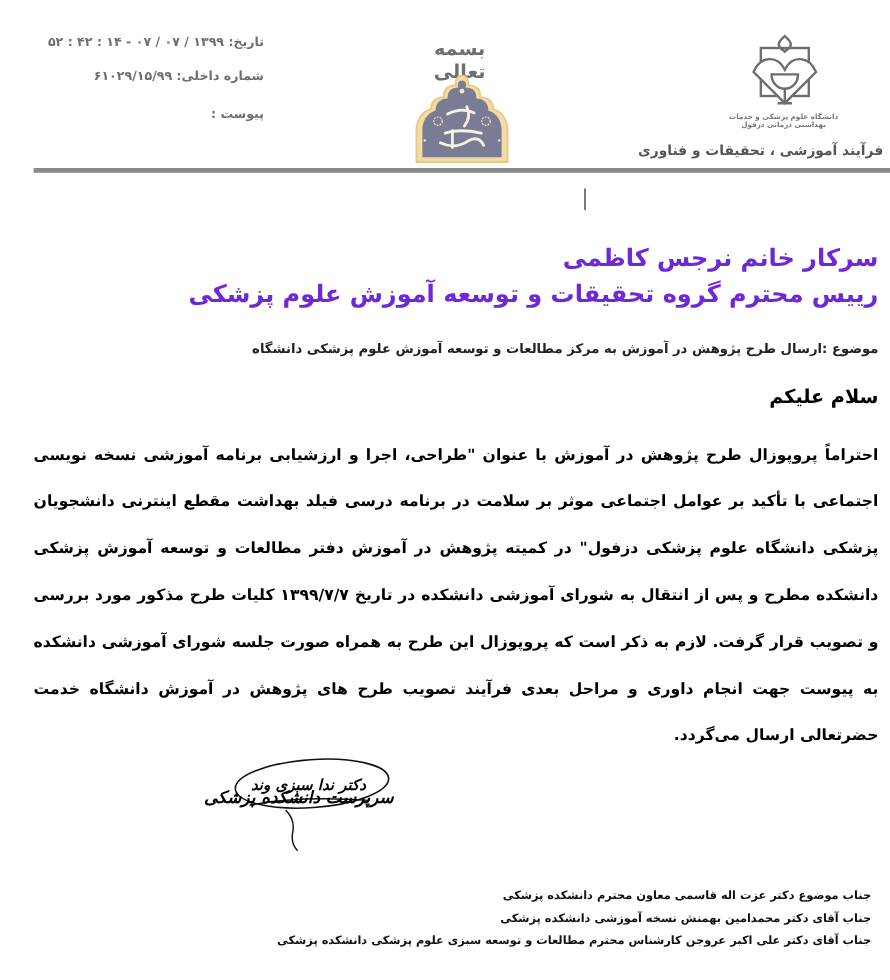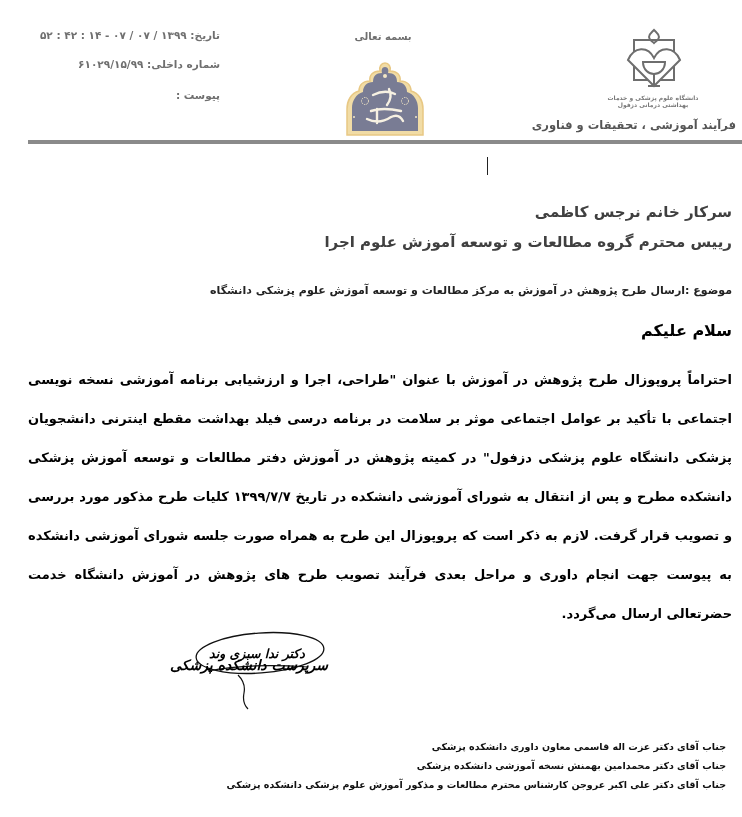--- a/index.html
+++ b/index.html
@@ -8,34 +8,34 @@
   .abs { position:absolute;font-weight:bold; }
   .rtl { direction:rtl; unicode-bidi:embed; }
 
   
   .meta { font-size:10.5px; color:#6f6f6f; text-align:right; white-space:nowrap; }
   #meta-date { right:522px; top:29px; }
   #meta-number { right:522px; top:58px; }
   #meta-attach { right:522px; top:89px; }
 
   
-  #besmeh { left:348px; top:31px; width:70px; text-align:center; font-size:10px; color:#6f6f6f; }
+  #besmeh { left:348px; top:31px; width:70px; text-align:center; font-size:16px; color:#6f6f6f; }
   #emblem { left:343px; top:61px; width:84px; height:80px; }
 
   
   #uni-logo { left:626px; top:28px; width:56px; height:60px; }
   #uni-small { left:596px; top:94px; width:114px; text-align:center; font-size:6px; color:#777; }
   #dept-name { right:6px; top:118px; font-size:11.5px; color:#555; }
 
   #header-rule { left:28px; top:140px; width:714px; height:4px; background:#8a8a8a; }
 
   #cursor-mark { left:487px; top:157px; width:1px; height:18px; background:#222; }
 
   
-  .bold-head { font-family:"DejaVu Sans", sans-serif; font-weight:bold; font-size:15px; color:#404040; white-space:nowrap; }
+  .bold-head { font-family:"DejaVu Sans", sans-serif; font-weight:bold; font-size:20px; color:#6d28d9; white-space:nowrap; }
   #addr-name { right:10px; top:203px; }
   #addr-title { right:10px; top:233px; }
 
   #subject { right:10px; top:284px; font-size:11px; color:#222; white-space:nowrap; }
   #greeting { right:10px; top:321px; font-size:16px; font-weight:bold; white-space:nowrap; }
 
   #body { left:28px; width:704px; top:360px; font-size:13px; line-height:39px; text-align:justify; text-align-last:right; color:#000; }
 
   
   #signature { left:188px; top:623px; width:150px; height:90px; }
@@ -81,31 +81,31 @@
     </g>
   </svg>
 </div>
 <div id="uni-small" class="abs rtl">دانشگاه علوم پزشکی و خدمات بهداشتی درمانی دزفول</div>
 <div id="dept-name" class="abs rtl">فرآیند آموزشی ، تحقیقات و فناوری</div>
 
 <div id="header-rule" class="abs"></div>
 <div id="cursor-mark" class="abs"></div>
 
 <div id="addr-name" class="abs bold-head rtl">سرکار خانم نرجس کاظمی</div>
-<div id="addr-title" class="abs bold-head rtl">رییس محترم گروه مطالعات و توسعه آموزش علوم اجرا</div>
+<div id="addr-title" class="abs bold-head rtl">رییس محترم گروه تحقیقات و توسعه آموزش علوم پزشکی</div>
 
 <div id="subject" class="abs rtl">موضوع :ارسال طرح پژوهش در آموزش به مرکز مطالعات و توسعه آموزش علوم پزشکی دانشگاه</div>
 <div id="greeting" class="abs rtl">سلام علیکم</div>
 
 <div id="body" class="abs rtl">احتراماً پروپوزال طرح پژوهش در آموزش با عنوان "طراحی، اجرا و ارزشیابی برنامه آموزشی نسخه نویسی اجتماعی با تأکید بر عوامل اجتماعی موثر بر سلامت در برنامه درسی فیلد بهداشت مقطع اینترنی دانشجویان پزشکی دانشگاه علوم پزشکی دزفول" در کمیته پژوهش در آموزش دفتر مطالعات و توسعه آموزش پزشکی دانشکده مطرح و پس از انتقال به شورای آموزشی دانشکده در تاریخ ۱۳۹۹/۷/۷ کلیات طرح مذکور مورد بررسی و تصویب قرار گرفت. لازم به ذکر است که پروپوزال این طرح به همراه صورت جلسه شورای آموزشی دانشکده به پیوست جهت انجام داوری و مراحل بعدی فرآیند تصویب طرح های پژوهش در آموزش دانشگاه خدمت حضرتعالی ارسال می‌گردد.</div>
 
 <div id="signature" class="abs">
   <svg width="150" height="90" viewBox="0 0 150 90">
     <ellipse cx="72" cy="30" rx="64" ry="20" fill="none" stroke="#111" stroke-width="1.3" transform="rotate(-4 72 30)"></ellipse>
     <path d="M20 48 Q60 40 120 44 M50 52 Q58 60 56 70 Q54 80 60 86" fill="none" stroke="#111" stroke-width="1.2"></path>
   </svg>
 </div>
 <div id="sig-name" class="abs rtl">دکتر ندا سبزی وند</div>
 <div id="sig-role" class="abs rtl">سرپرست دانشکده پزشکی</div>
 
-<div id="cc-0" class="abs cc rtl">جناب آقای  دکتر عزت اله قاسمی معاون داوری دانشکده پزشکی</div>
+<div id="cc-0" class="abs cc rtl">جناب موضوع  دکتر عزت اله قاسمی معاون محترم دانشکده پزشکی</div>
 <div id="cc-1" class="abs cc rtl">جناب آقای دکتر محمدامین بهمنش نسخه آموزشی دانشکده پزشکی</div>
-<div id="cc-2" class="abs cc rtl">جناب آقای دکتر علی اکبر عروجن کارشناس محترم مطالعات و مذکور آموزش علوم پزشکی دانشکده پزشکی</div>
+<div id="cc-2" class="abs cc rtl">جناب آقای دکتر علی اکبر عروجن کارشناس محترم مطالعات و توسعه سبزی علوم پزشکی دانشکده پزشکی</div>
 
 </body></html>

